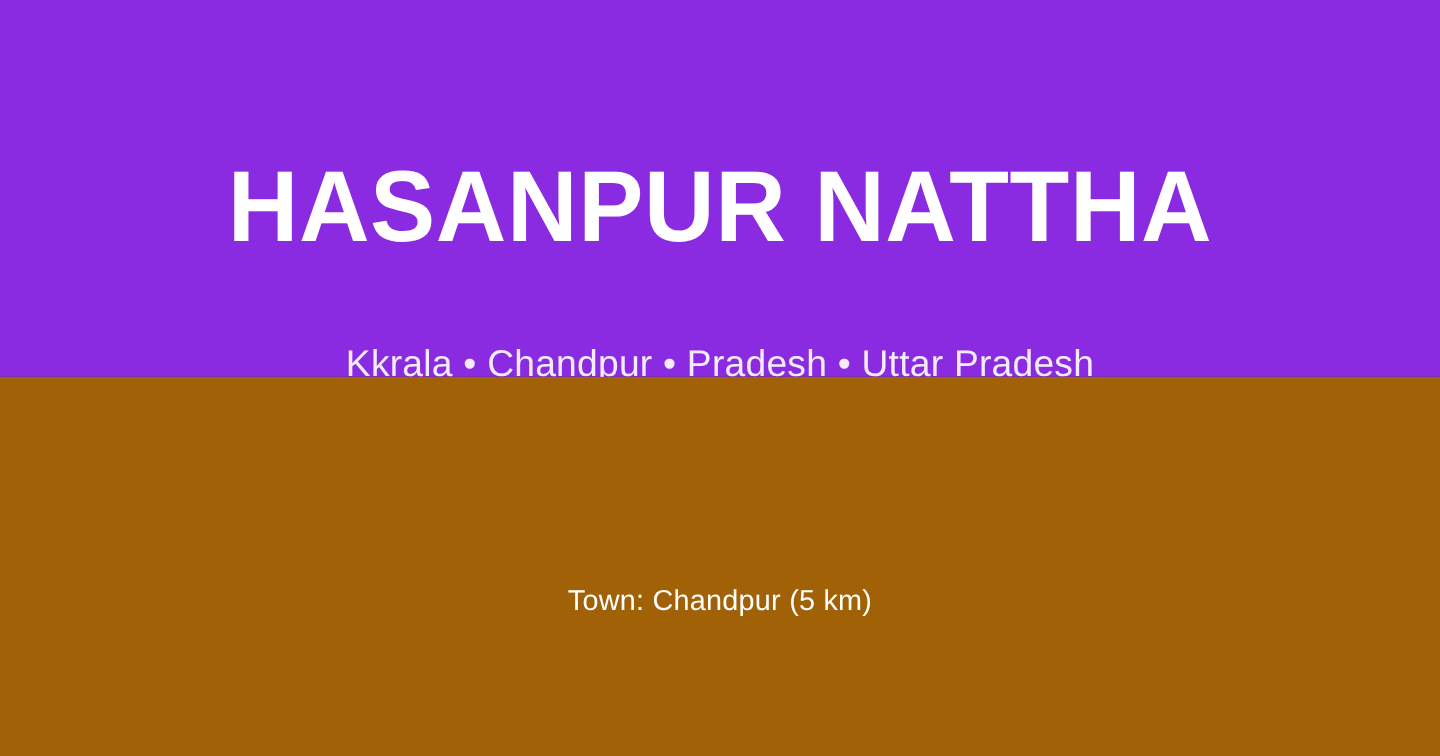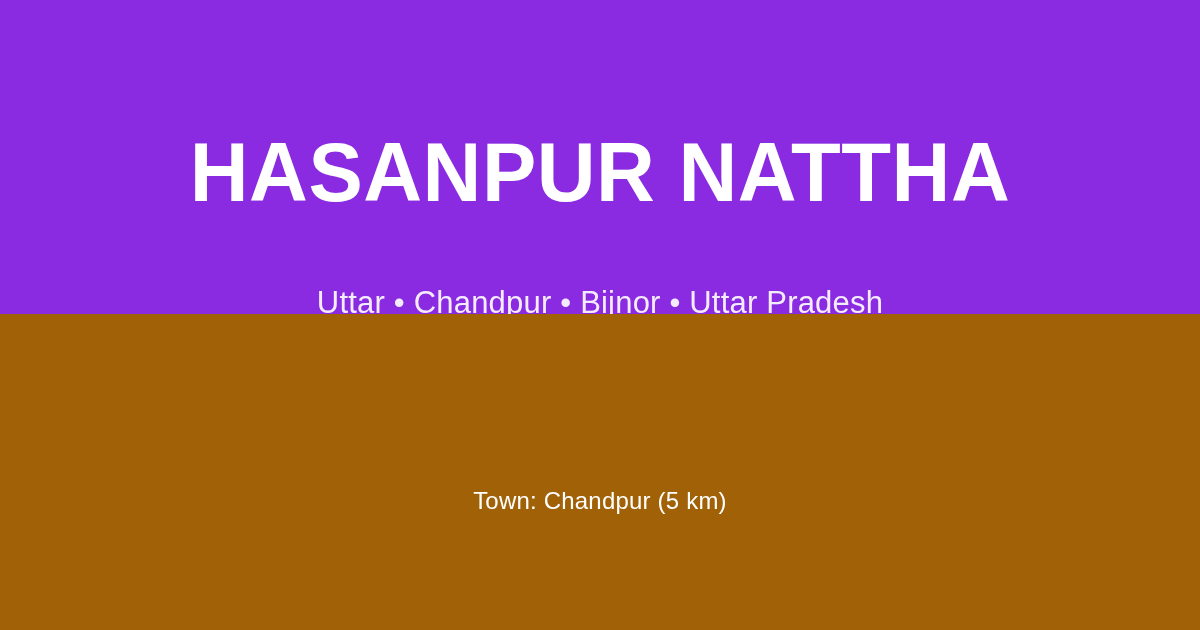--- a/index.html
+++ b/index.html
@@ -102,21 +102,21 @@
     white-space: nowrap;
   }
 </style>
 </head>
 <body>
 
 <div class="card">
 
   <div class="hero">
     <h1 class="village-title">HASANPUR NATTHA</h1>
-    <div class="village-subtitle">Uttar • Chandpur • Bijnor • Uttar Pradesh</div>
+    <div class="village-subtitle">Kkrala • Chandpur • Pradesh • Uttar Pradesh</div>
   </div>
 
   <div class="detail-band">
     <div class="detail-line">Town: Chandpur (5 km)</div>
   </div>
 
 
 </div>
 
 </body></html>

